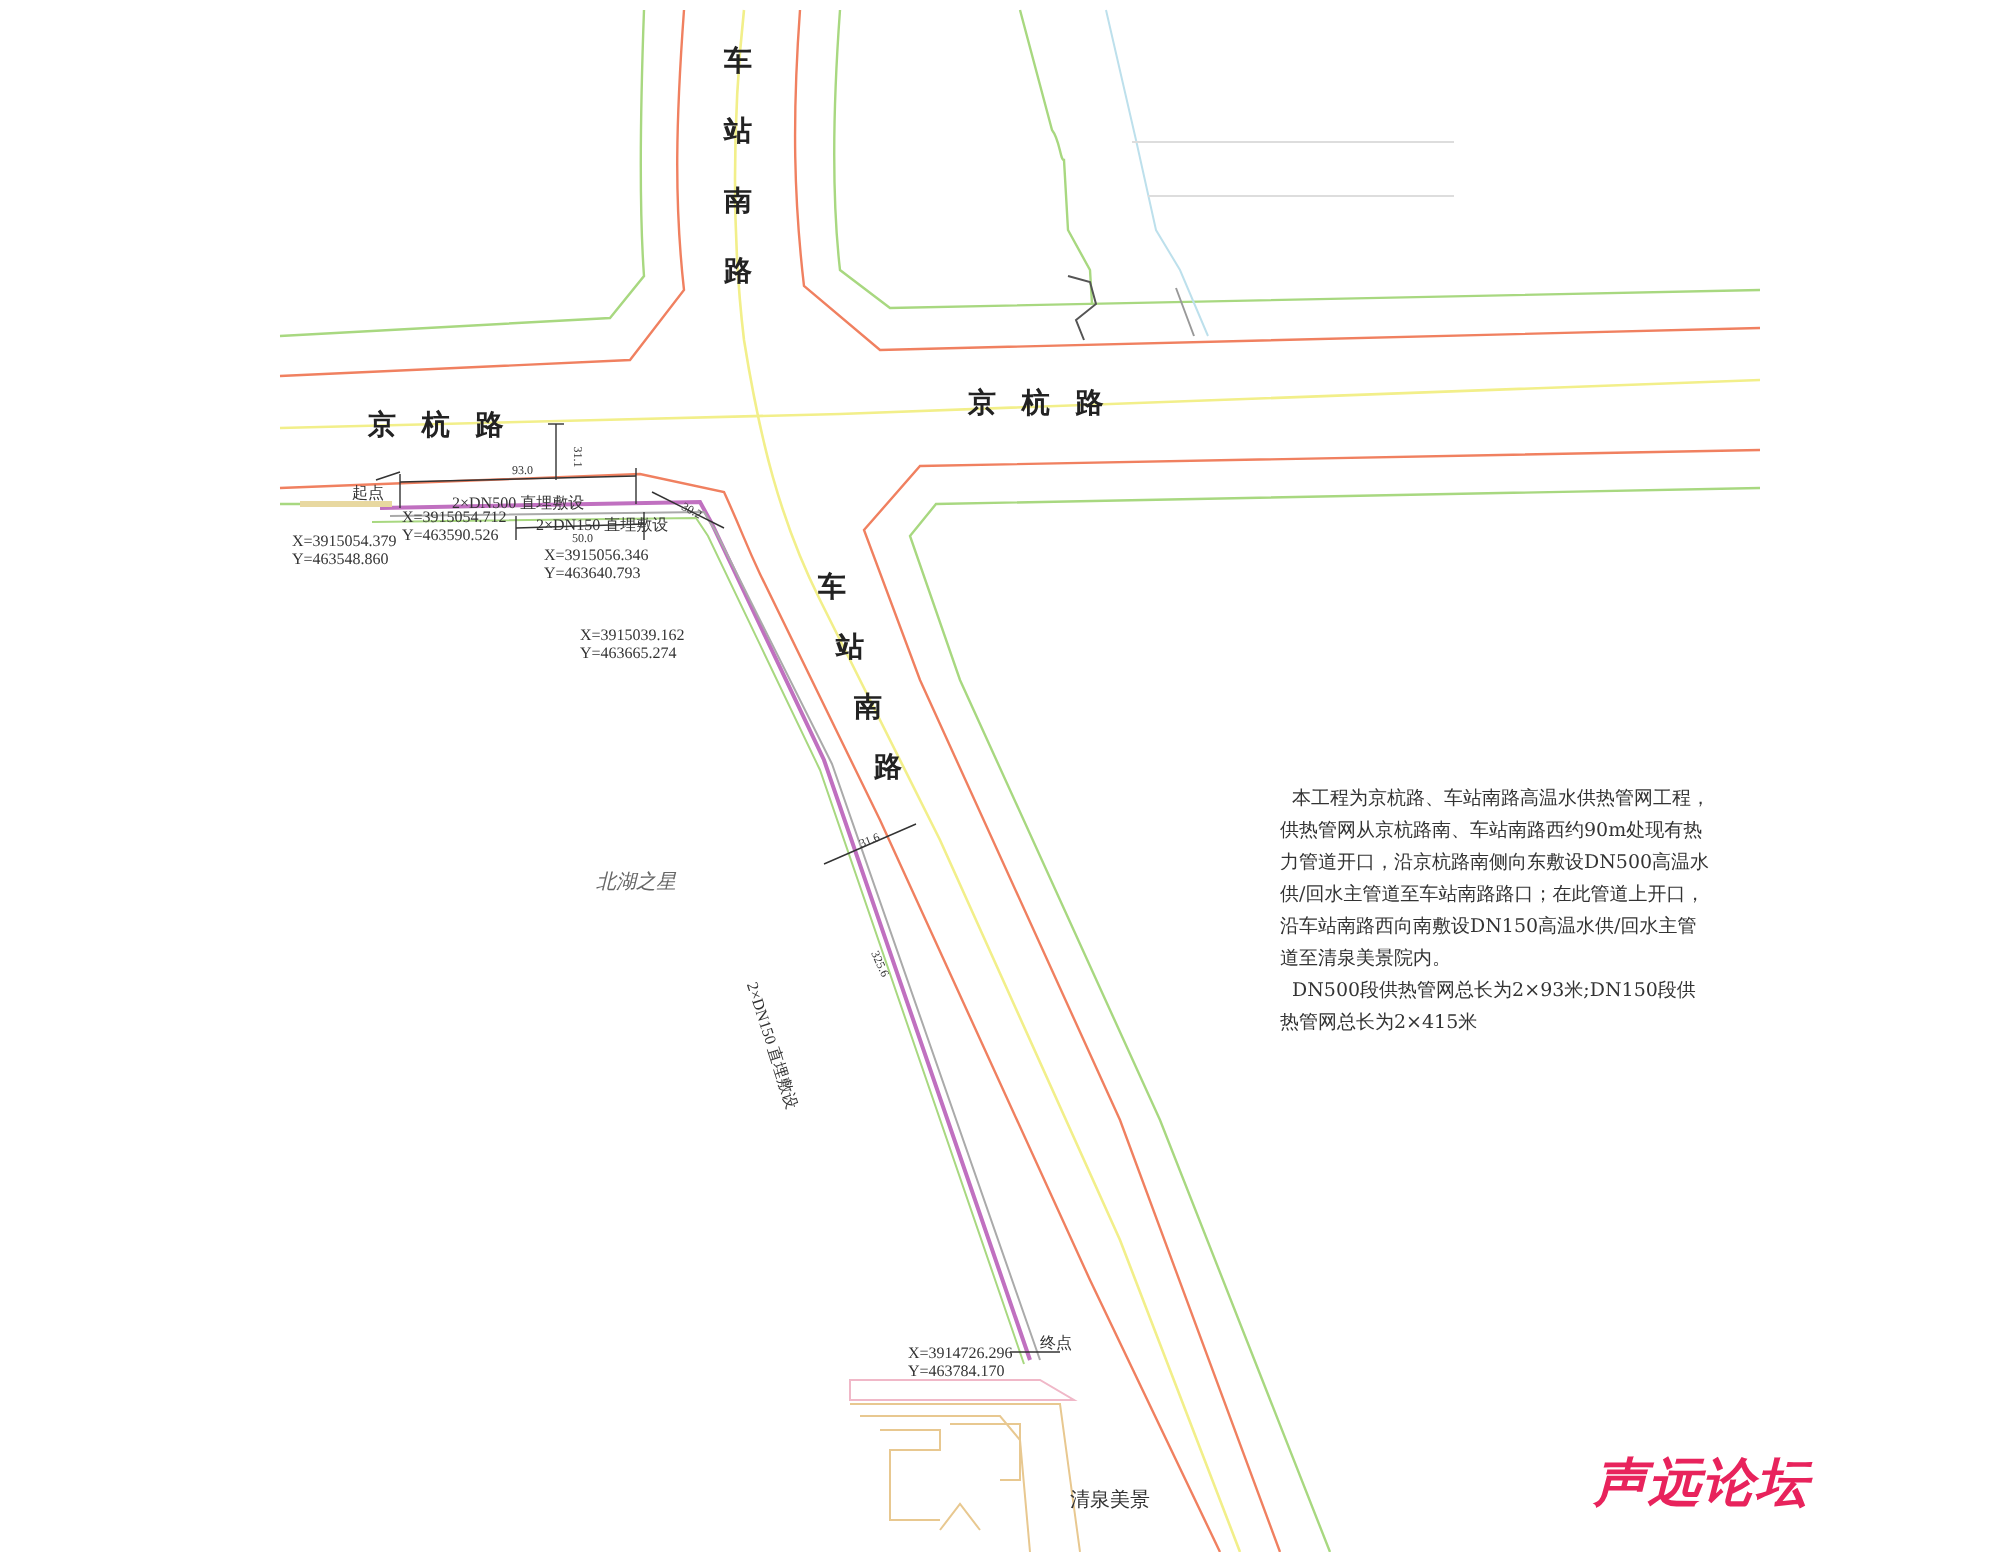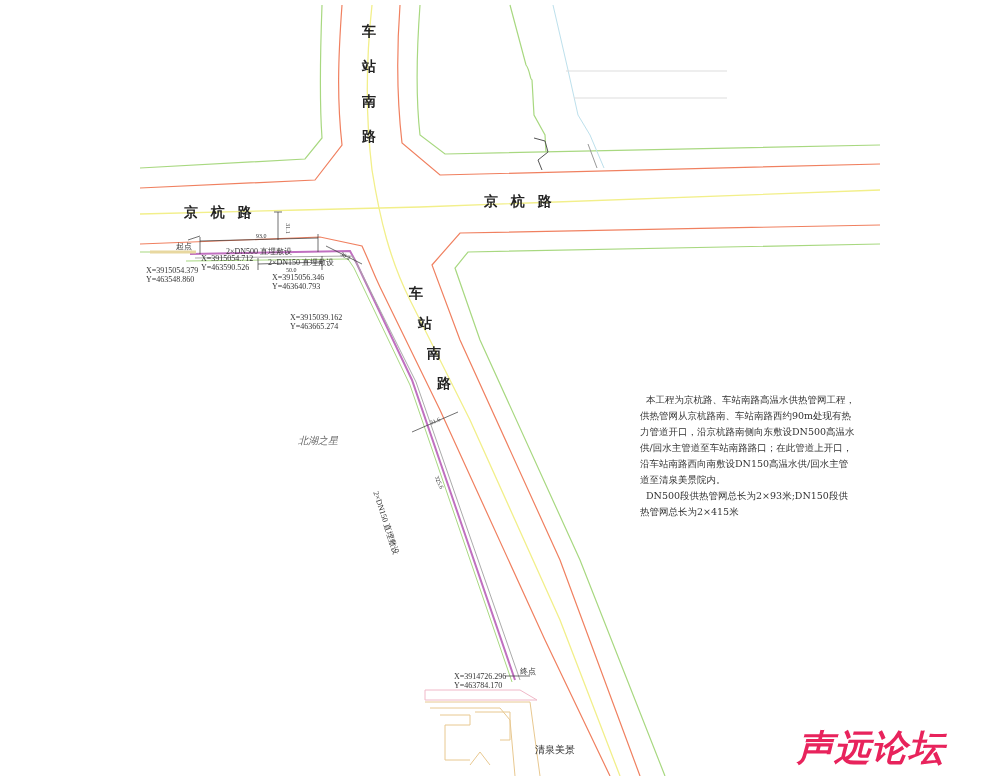--- a/index.html
+++ b/index.html
@@ -5,21 +5,21 @@
   html,body{margin:0;padding:0;background:#fff;}
   body{width:1003px;height:776px;position:relative;overflow:hidden;font-family:"DejaVu Sans",sans-serif;}
   #map{position:absolute;left:0;top:0;width:1003px;height:776px;}
   .road-label{position:absolute;font-family:"DejaVu Sans",sans-serif;font-size:14px;font-weight:bold;color:#222;}
   .vchar{display:block;line-height:35px;text-align:center;}
   .small{position:absolute;font-family:"Liberation Serif",serif;font-size:8px;color:#333;white-space:nowrap;line-height:9px;}
   .notes{position:absolute;left:640px;top:392px;width:215px;font-family:"DejaVu Serif",serif;font-size:9.5px;line-height:16px;color:#333;}
   .notes p{margin:0;}
   .notes .h{padding-left:4px;}
   .notes .b{text-indent:6px;}
-  .watermark{position:absolute;left:797px;top:724px;font-family:"DejaVu Sans",sans-serif;font-weight:bold;font-style:italic;font-size:36px;color:#e8235c;letter-spacing:1px;}
+  .watermark{position:absolute;left:797px;top:724px;font-family:"DejaVu Sans",sans-serif;font-weight:bold;font-style:italic;font-size:26px;color:#e8235c;letter-spacing:1px;}
   .place{position:absolute;font-family:"DejaVu Serif",serif;font-size:10px;color:#666;}
 </style>
 </head>
 <body>
 
 <svg id="map" viewBox="0 0 1003 776" xmlns="http://www.w3.org/2000/svg">
 
   <g fill="none" stroke="#f2ef8a" stroke-width="1.3">
     <path d="M372,5 C366,60 366,120 372,170 C380,220 390,260 410,300 L470,420 L560,620 L620,776"></path>
     <path d="M140,214 L300,210 L420,207 L880,190"></path>

